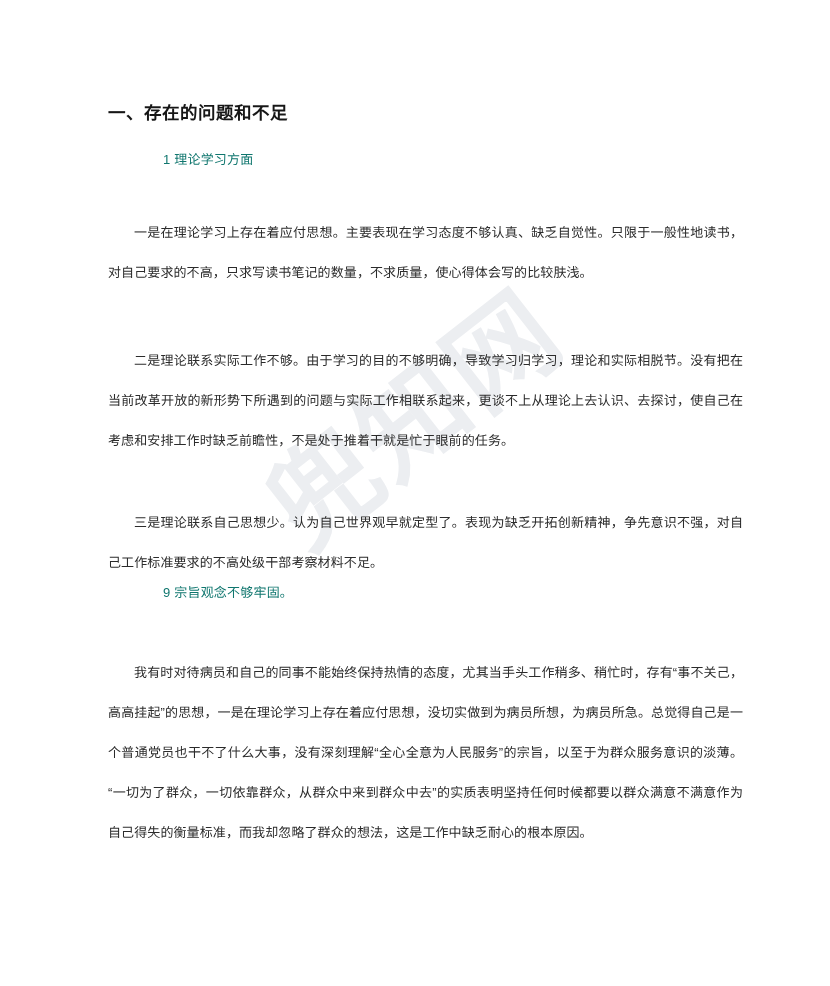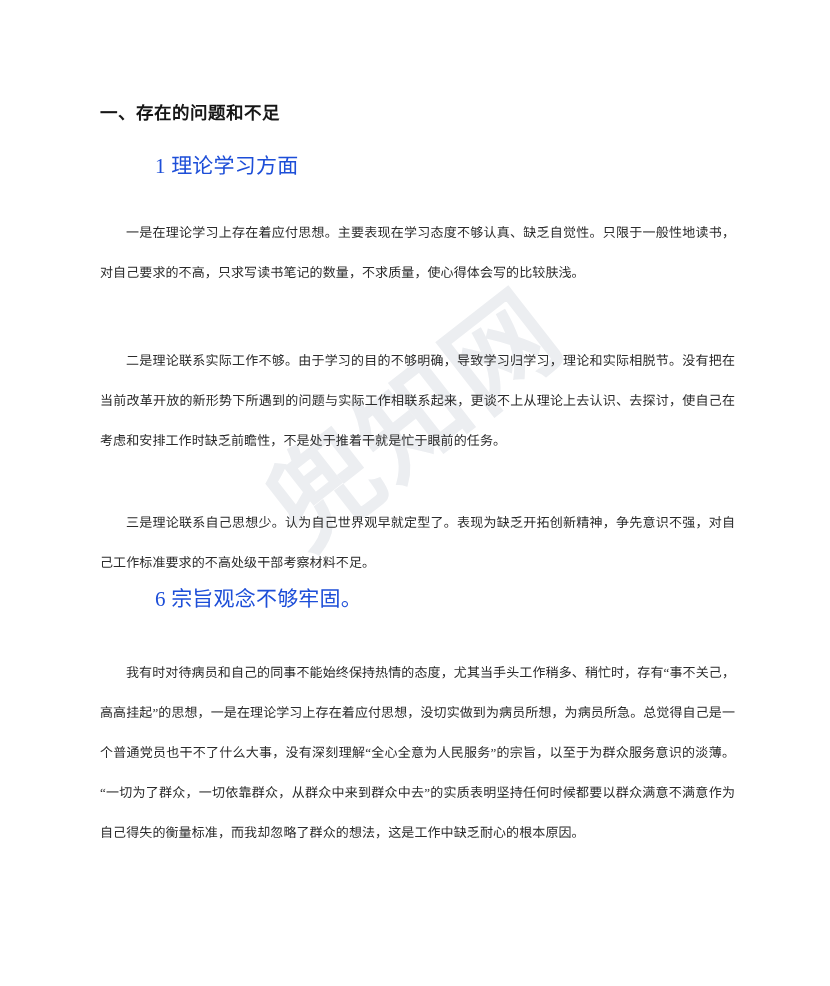--- a/index.html
+++ b/index.html
@@ -53,39 +53,38 @@
 
   
   #content {
     position: relative;
     z-index: 1;
     padding: 0;
   }
 
   .doc-block {
     position: absolute;
-    left: 100px;
+    left: 108px;
     width: 635px;
     box-sizing: border-box;
-    font-family: Liberation Serif, serif;
   }
 
   .heading-1 {
     font-size: 17.5px;
     font-weight: 700;
     color: #161616;
     letter-spacing: 0.5px;
     line-height: 1.5;
     text-align: left;
   }
 
   .sub-heading {
-    font-size: 21px;
+    font-size: 13px;
     font-weight: 400;
-    color: #1d4ed8;
+    color: #0f766e;
     line-height: 1.6;
     text-indent: 55px;
     letter-spacing: 0.2px;
   }
 
   .body-para {
     font-size: 13px;
     font-weight: 400;
     color: #2b2b2b;
     line-height: 40px;
@@ -110,18 +109,18 @@
     <h1 class="doc-block heading-1" style="top: 88px;">一、存在的问题和不足</h1>
 
     <div class="doc-block sub-heading" style="top: 150px;">1 理论学习方面</div>
 
     <p class="doc-block body-para" style="top: 200px;">一是在理论学习上存在着应付思想。主要表现在学习态度不够认真、缺乏自觉性。只限于一般性地读书，对自己要求的不高，只求写读书笔记的数量，不求质量，使心得体会写的比较肤浅。</p>
 
     <p class="doc-block body-para" style="top: 328px;">二是理论联系实际工作不够。由于学习的目的不够明确，导致学习归学习，理论和实际相脱节。没有把在当前改革开放的新形势下所遇到的问题与实际工作相联系起来，更谈不上从理论上去认识、去探讨，使自己在考虑和安排工作时缺乏前瞻性，不是处于推着干就是忙于眼前的任务。</p>
 
     <p class="doc-block body-para" style="top: 490px;">三是理论联系自己思想少。认为自己世界观早就定型了。表现为缺乏开拓创新精神，争先意识不强，对自己工作标准要求的不高处级干部考察材料不足。</p>
 
-    <div class="doc-block sub-heading" style="top: 583px;">6 宗旨观念不够牢固。</div>
+    <div class="doc-block sub-heading" style="top: 583px;">9 宗旨观念不够牢固。</div>
 
     <p class="doc-block body-para" style="top: 640px;">我有时对待病员和自己的同事不能始终保持热情的态度，尤其当手头工作稍多、稍忙时，存有“事不关己，高高挂起”的思想，一是在理论学习上存在着应付思想，没切实做到为病员所想，为病员所急。总觉得自己是一个普通党员也干不了什么大事，没有深刻理解“全心全意为人民服务”的宗旨，以至于为群众服务意识的淡薄。“一切为了群众，一切依靠群众，从群众中来到群众中去”的实质表明坚持任何时候都要以群众满意不满意作为自己得失的衡量标准，而我却忽略了群众的想法，这是工作中缺乏耐心的根本原因。</p>
 
   </div>
 </div>
 
 </body></html>

